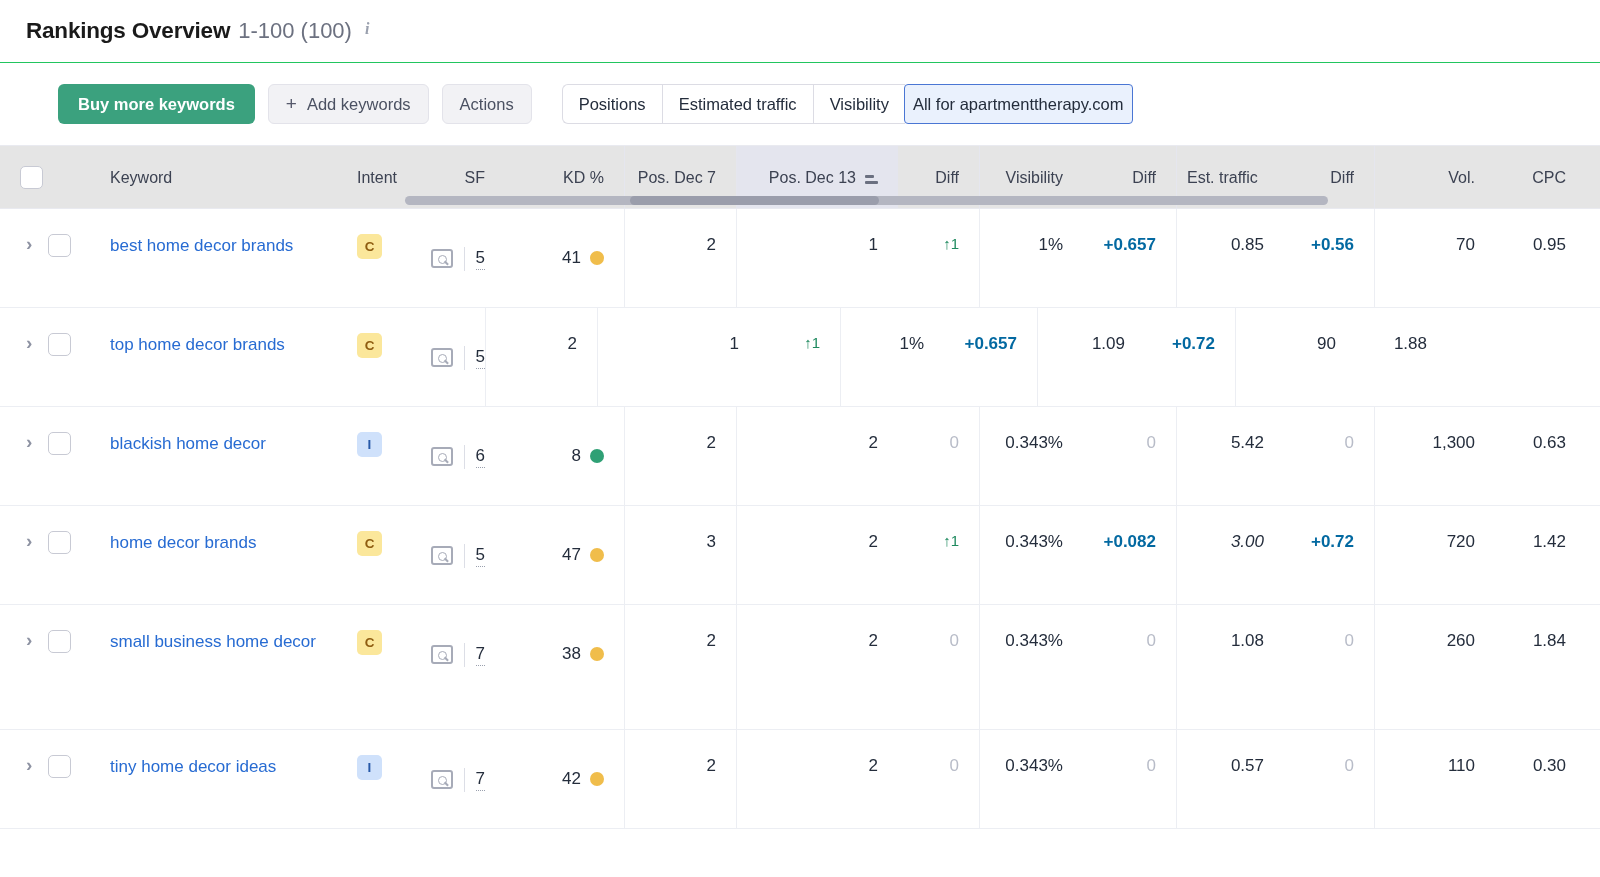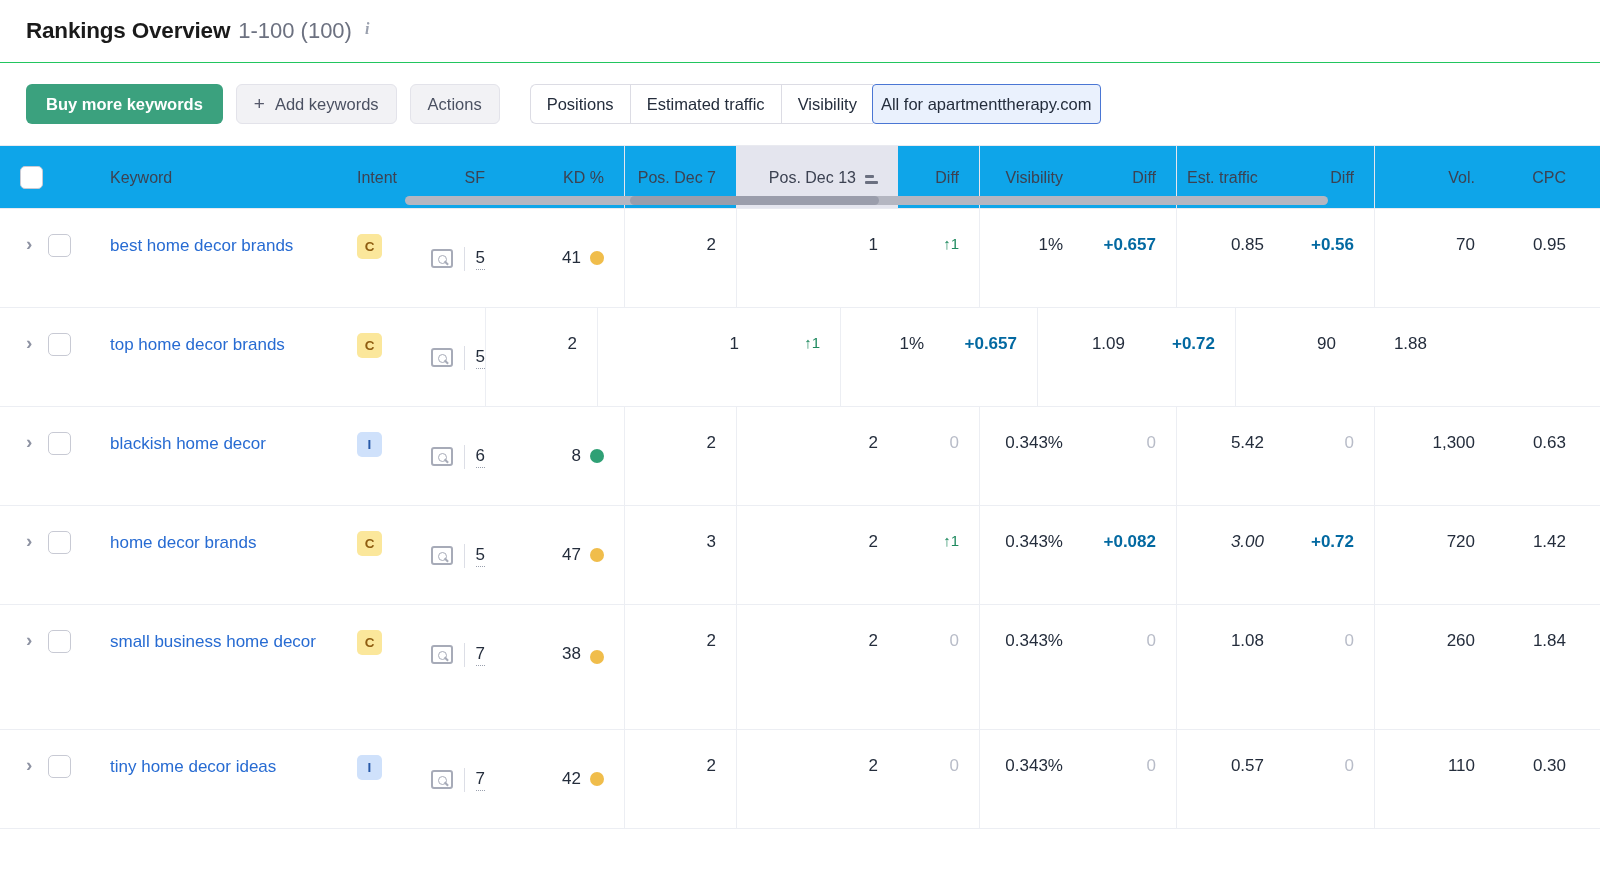--- a/index.html
+++ b/index.html
@@ -44,20 +44,21 @@
     top: -2px;
   }
 
   
   .toolbar {
     height: 82px;
     display: flex;
     align-items: center;
     padding-left: 26px;
     gap: 13px;
+    margin-left: 32px;
   }
   .btn {
     height: 40px;
     border-radius: 6px;
     display: inline-flex;
     align-items: center;
     justify-content: center;
     font-size: 16.5px;
     cursor: pointer;
     white-space: nowrap;
@@ -113,21 +114,21 @@
     z-index: 2;
     margin-left: -1px;
     padding: 0 8px;
   }
 
   
   .table { width: 1600px; position: relative; }
 
   .thead {
     height: 64px;
-    background: #0ea5e9;
+    background: #e5e5e5;
     border-top: 1px solid #e9eaf0;
     border-bottom: 1px solid #e9eaf0;
     display: flex;
     position: relative;
   }
   .th {
     display: flex;
     align-items: center;
     font-size: 16px;
     color: #3c4252;
@@ -502,21 +503,21 @@
           <span class="intent C">C</span>
         </div>
         <div class="cell" style="width:66px;justify-content:flex-end;gap:11px;align-items:center;padding-top:0;height:125px;">
           <span style="display:flex;align-items:center;gap:11px;margin-top:-26px;">
             <span class="serp-ico"></span>
             <span class="sf-divider"></span>
             <span class="sf-count">7</span>
           </span>
         </div>
         <div class="cell num" style="width:139px;align-items:center;padding-top:0;">
-          <span style="display:flex;align-items:flex-end;margin-top:-26px;margin-left:8px;">
+          <span style="display:flex;align-items:center;margin-top:-26px;margin-left:8px;">
             <span>38</span>
             <span class="kd-dot" style="background:#f0bd4b;top:0;"></span>
           </span>
         </div>
         <div class="cell num cell-sep" style="width:112px;">2</div>
         <div class="cell num cell-sep" style="width:162px;">2</div>
         <div class="cell num" style="width:81px;">
           <span class="zero">0</span>
         </div>
         <div class="cell num cell-sep" style="width:104px;">0.343%</div>

